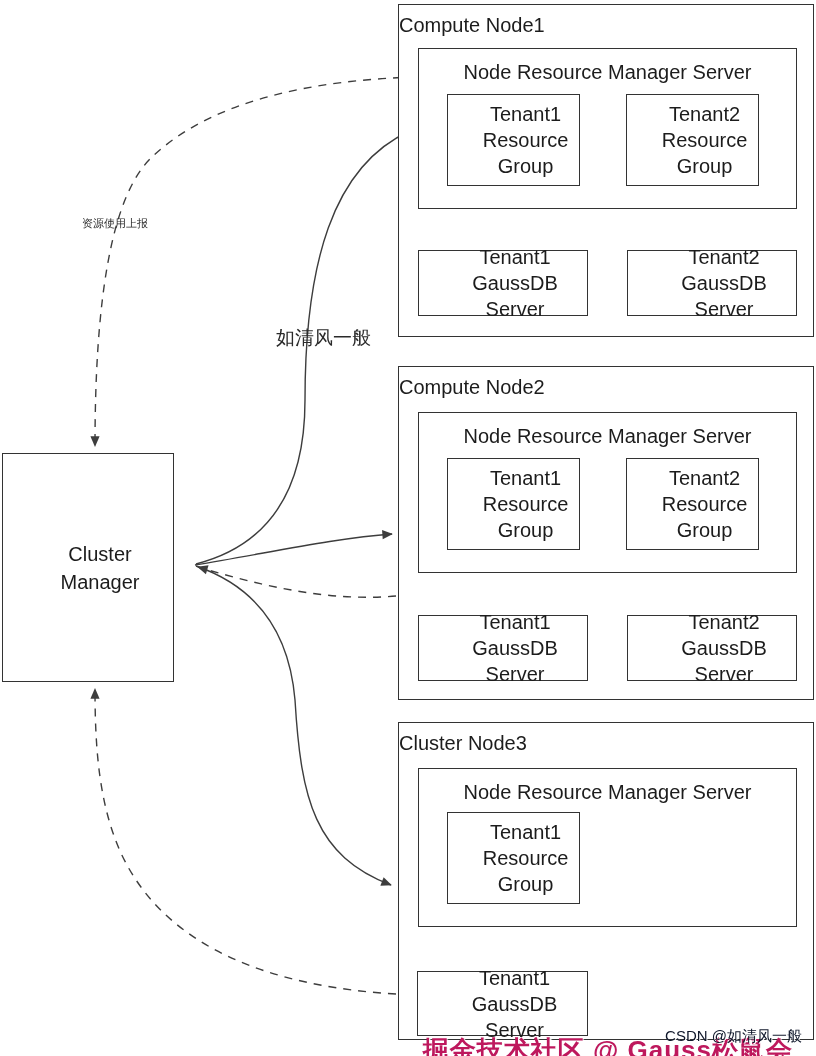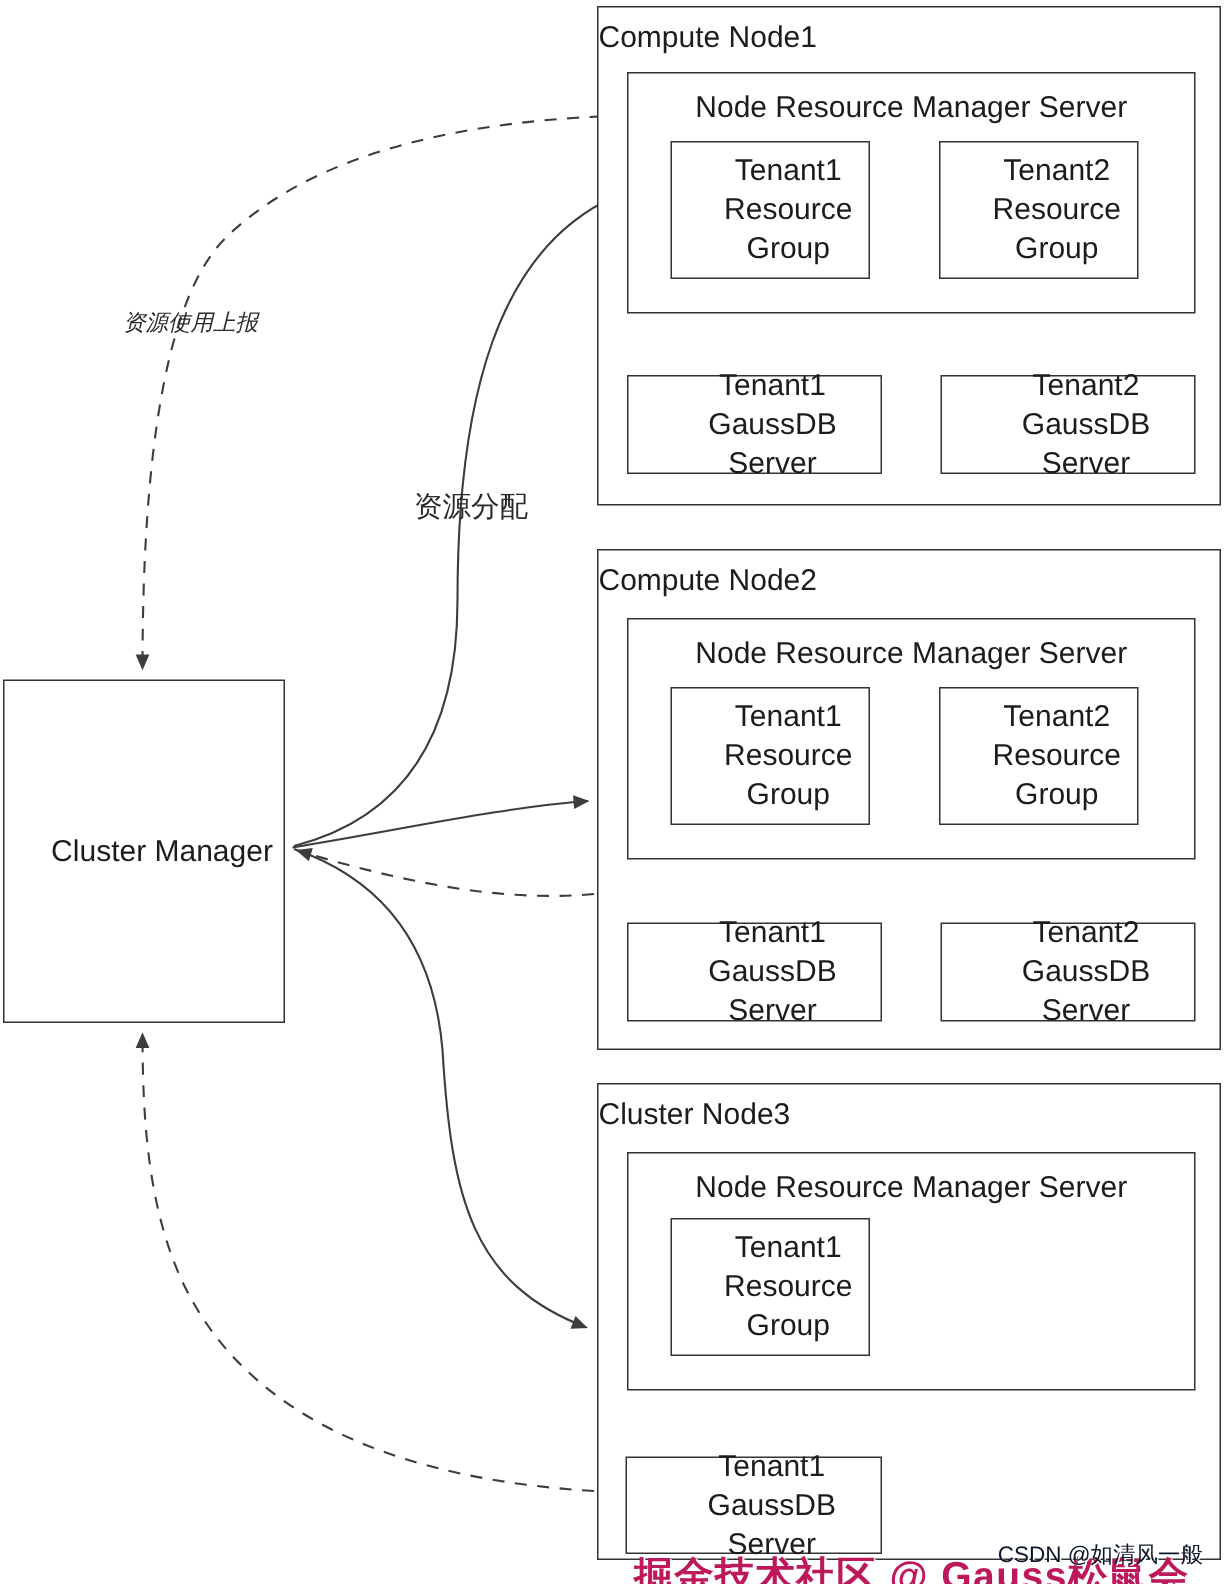--- a/index.html
+++ b/index.html
@@ -7,21 +7,21 @@
     position:relative;width:816px;height:1056px;background:#ffffff;overflow:hidden;
     font-family:"Liberation Sans", sans-serif;color:#1c1c1c;
   }
   .box{position:absolute;border:1.4px solid #333333;background:#ffffff;box-sizing:border-box;}
   .centered{display:flex;align-items:center;justify-content:center;text-align:center;padding-left:24px;}
   .node-title{position:absolute;top:9px;left:0;right:0;text-align:left;font-size:20px;}
   .nrm-title{position:absolute;top:12px;left:0;right:0;text-align:center;font-size:20px;}
   .inner-label{font-size:20px;line-height:26px;}
   .cm-label{font-size:20px;line-height:28px;}
   .edge-label{position:absolute;color:#2a2a2a;background:transparent;white-space:nowrap;}
-  #lbl-usage{left:82px;top:206px;font-size:15px;font-style:italic;}
+  #lbl-usage{left:82px;top:216px;font-size:11px;}
   #lbl-alloc{left:276px;top:325px;font-size:19px;}
   svg.connectors{position:absolute;left:0;top:0;width:816px;height:1056px;pointer-events:none;}
   .wm-main{
     position:absolute;right:23px;top:993px;font-size:26px;font-weight:bold;letter-spacing:1px;
     color:#be185d;text-shadow:2px 2px 1px #ffffff,1px 1px 0 #f2f2f2;white-space:nowrap;z-index:5;margin-top:40px;
   }
   .wm-sub{
     position:absolute;right:14px;top:1027px;font-size:15px;color:#0f172a;
     text-shadow:1px 1px 0 #ffffff;white-space:nowrap;z-index:5;margin-left:32px;
   }
@@ -46,28 +46,28 @@
     <path d="M 396 596 C 330 602 262 586 198 567" fill="none" stroke="#3d3d3d" stroke-width="1.4" stroke-dasharray="8 7" marker-end="url(#arr)"></path>
     <path d="M 396 994 C 277 987 165 951 120 851 C 99 803 95 748 95 689" fill="none" stroke="#3d3d3d" stroke-width="1.4" stroke-dasharray="8 7" marker-end="url(#arr)"></path>
 
     <line x1="503.5" y1="190" x2="503.5" y2="246" stroke="#3d3d3d" stroke-width="1.4" marker-start="url(#arr)" marker-end="url(#arr)"></line>
     <line x1="692.5" y1="190" x2="692.5" y2="246" stroke="#3d3d3d" stroke-width="1.4" marker-start="url(#arr)" marker-end="url(#arr)"></line>
     <line x1="503.5" y1="554" x2="503.5" y2="612" stroke="#3d3d3d" stroke-width="1.4" marker-start="url(#arr)" marker-end="url(#arr)"></line>
     <line x1="692.5" y1="554" x2="692.5" y2="612" stroke="#3d3d3d" stroke-width="1.4" marker-start="url(#arr)" marker-end="url(#arr)"></line>
     <line x1="503.5" y1="908" x2="503.5" y2="967" stroke="#3d3d3d" stroke-width="1.4" marker-start="url(#arr)" marker-end="url(#arr)"></line>
   </svg>
 
-  <div class="box centered" style="left:2px;top:453px;width:188px;height:229px;">
+  <div class="box centered" style="left:2px;top:453px;width:172px;height:229px;">
     <div class="cm-label">
       <div>Cluster Manager</div>
     </div>
   </div>
 
   <span class="edge-label" id="lbl-usage">资源使用上报</span>
-  <span class="edge-label" id="lbl-alloc">资源分配</span>
+  <span class="edge-label" id="lbl-alloc">如清风一般</span>
 
   <div class="box" style="left:398px;top:4px;width:416px;height:333px;">
     <div class="node-title">Compute Node1</div>
   </div>
   <div class="box" style="left:418px;top:48px;width:379px;height:161px;">
     <div class="nrm-title">Node Resource Manager Server</div>
   </div>
   <div class="box centered" style="left:447px;top:94px;width:133px;height:92px;">
     <div class="inner-label">Tenant1 Resource Group</div>
   </div>

